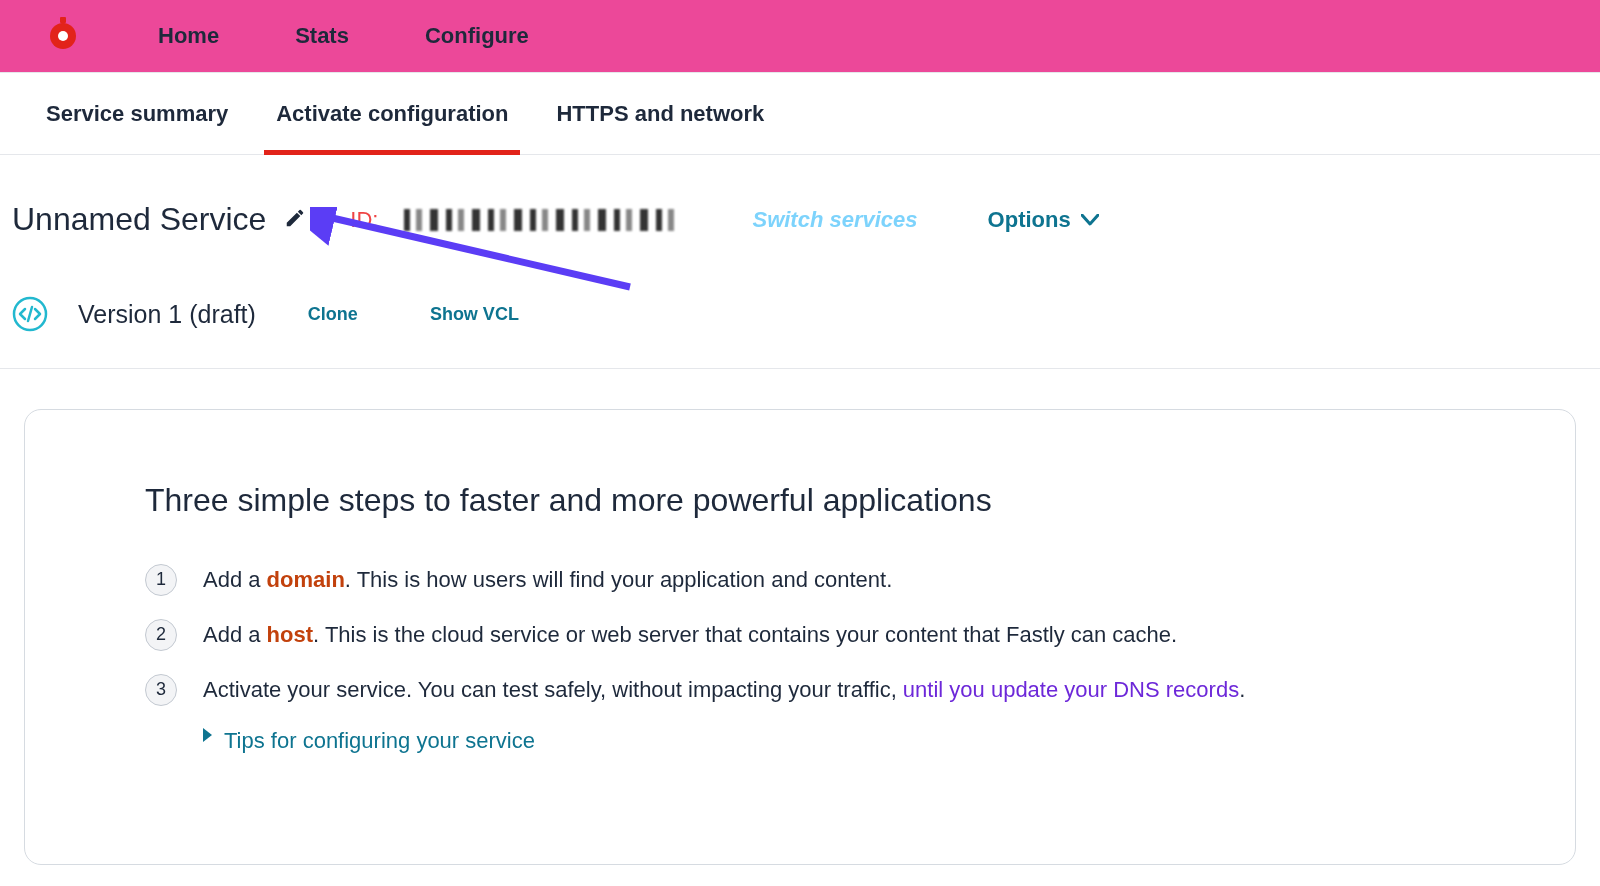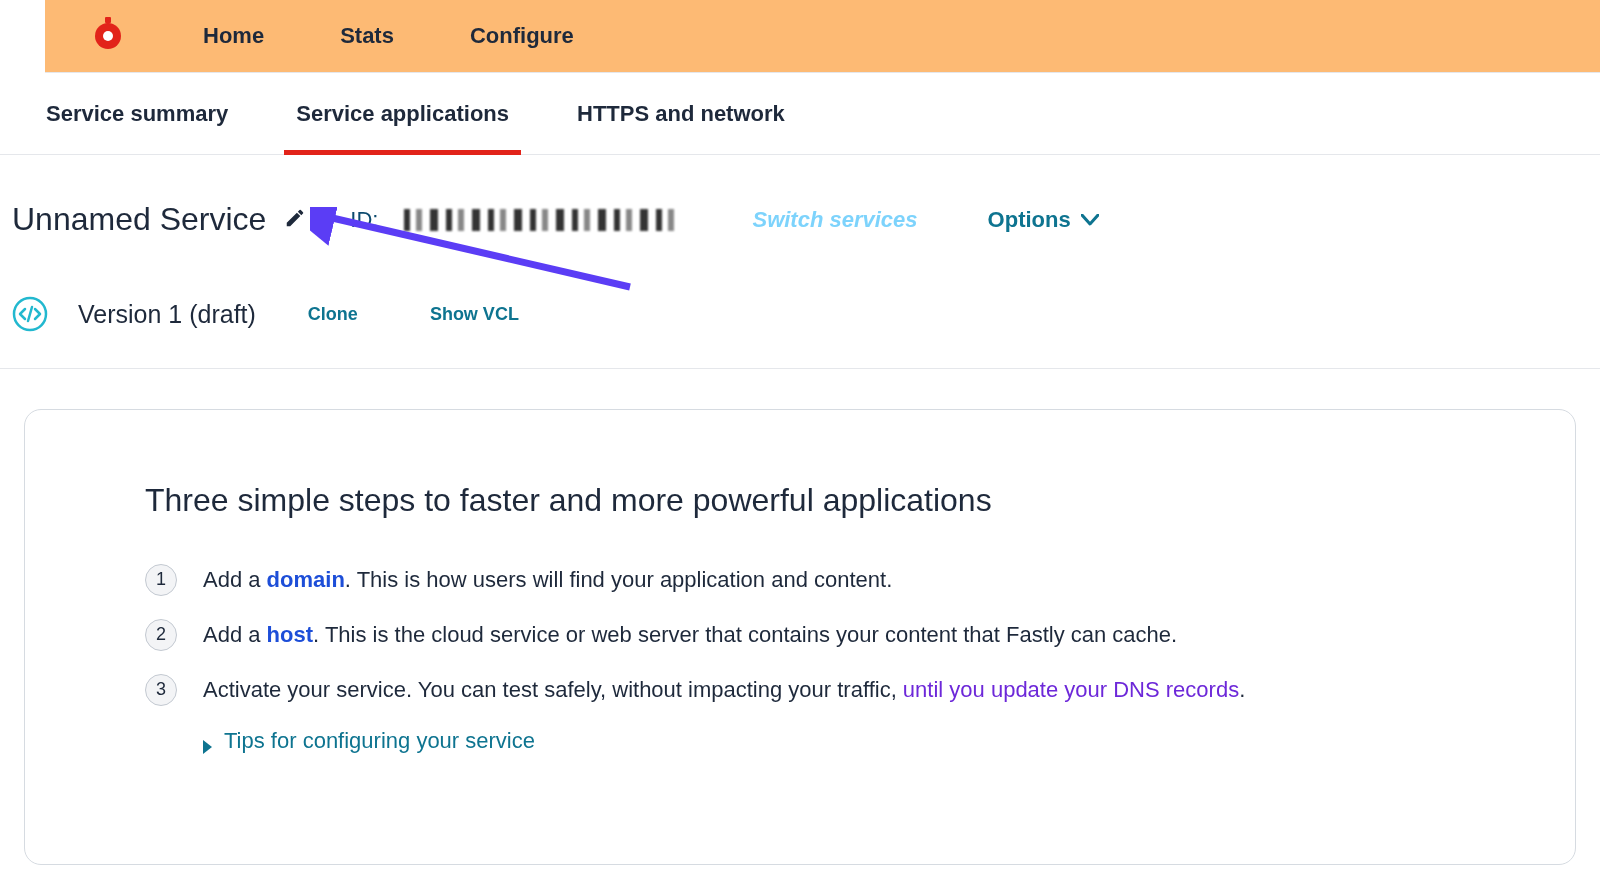--- a/index.html
+++ b/index.html
@@ -5,27 +5,26 @@
   * { margin: 0; padding: 0; box-sizing: border-box; }
   body {
     font-family: -apple-system, BlinkMacSystemFont, "Segoe UI", Helvetica, Arial, sans-serif;
     background: #ffffff;
     color: #1e293b;
     width: 1600px;
   }
   
   
   .top-header {
-    background: #fdba74;
+    background: #ec4899;
     border-bottom: 1px solid #e5e7eb;
     display: flex;
     align-items: center;
     padding: 0 46px;
     height: 73px;
-    margin-left: 45px;
   }
   .logo {
     width: 34px;
     height: 34px;
   }
   .top-nav {
     display: flex;
     gap: 76px;
     margin-left: 78px;
   }
@@ -37,21 +36,21 @@
     cursor: pointer;
   }
   
   
   .sub-tabs {
     display: flex;
     align-items: center;
     padding: 0 46px;
     height: 82px;
     border-bottom: 1px solid #e5e7eb;
-    gap: 68px;
+    gap: 48px;
   }
   .sub-tab {
     font-size: 22px;
     font-weight: 700;
     color: #1e293b;
     text-decoration: none;
     cursor: pointer;
     position: relative;
     display: flex;
     align-items: center;
@@ -86,21 +85,21 @@
   .pencil-icon {
     width: 22px;
     height: 22px;
     fill: #1e293b;
     cursor: pointer;
   }
   .service-id-label {
     font-size: 22px;
     font-weight: 400;
     margin-left: 26px;
-    color: #0c4a6e;
+    color: #ef4444;
   }
   .service-id-value {
     width: 270px;
     height: 22px;
     display: inline-block;
     vertical-align: middle;
     margin-left: 8px;
     background: repeating-linear-gradient(90deg, #333 0 6px, #fff 6px 12px, #888 12px 18px, #fff 18px 26px, #333 26px 34px, #fff 34px 42px);
     filter: blur(1px);
   }
@@ -202,36 +201,36 @@
     font-size: 18px;
     color: #1e293b;
     flex-shrink: 0;
   }
   .step-text {
     font-size: 22px;
     color: #1e293b;
     line-height: 1.5;
   }
   .step-text a {
-    color: #1d4ed8;
+    color: #c2410c;
     font-weight: 700;
     text-decoration: none;
     cursor: pointer;
   }
   .step-text .plain-link {
     color: #6d28d9;
     font-weight: 400;
     text-decoration: none;
     cursor: pointer;
   }
   .tips-row {
     margin-top: 22px;
     margin-left: 58px;
     display: flex;
-    align-items: flex-end;
+    align-items: flex-start;
     gap: 12px;
   }
   .triangle-right {
     width: 0; height: 0;
     border-top: 7px solid transparent;
     border-bottom: 7px solid transparent;
     border-left: 9px solid #0e7490;
   }
   .tips-link {
     font-size: 22px;
@@ -253,21 +252,21 @@
   </span>
   <nav class="top-nav">
     <a>Home</a>
     <a>Stats</a>
     <a>Configure</a>
   </nav>
 </div>
 
 <div class="sub-tabs">
   <a class="sub-tab">Service summary</a>
-  <a class="sub-tab active">Service applications</a>
+  <a class="sub-tab active">Activate configuration</a>
   <a class="sub-tab">HTTPS and network</a>
 </div>
 
 <div class="service-header">
   <div class="service-title-row">
     <span class="service-name">Unnamed Service</span>
     <span>
       <svg class="pencil-icon" viewBox="0 0 24 24">
         <path d="M3 17.25V21h3.75L17.81 9.94l-3.75-3.75L3 17.25zM20.71 7.04a1 1 0 0 0 0-1.41l-2.34-2.34a1 1 0 0 0-1.41 0l-1.83 1.83 3.75 3.75 1.83-1.83z"></path>
       </svg>

